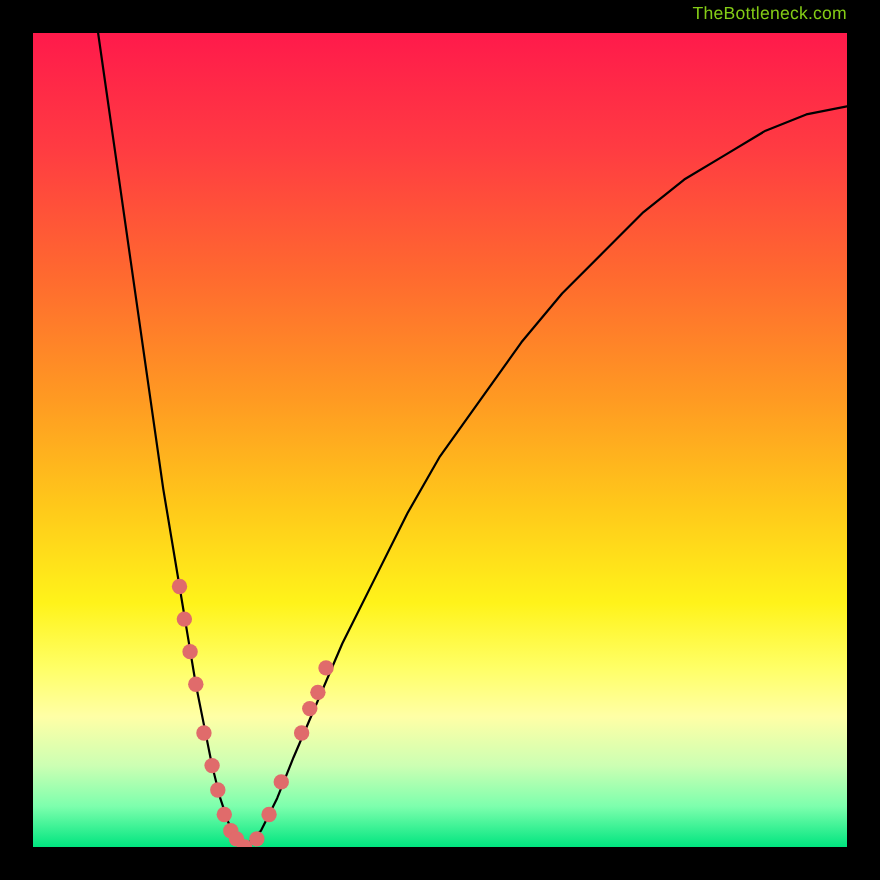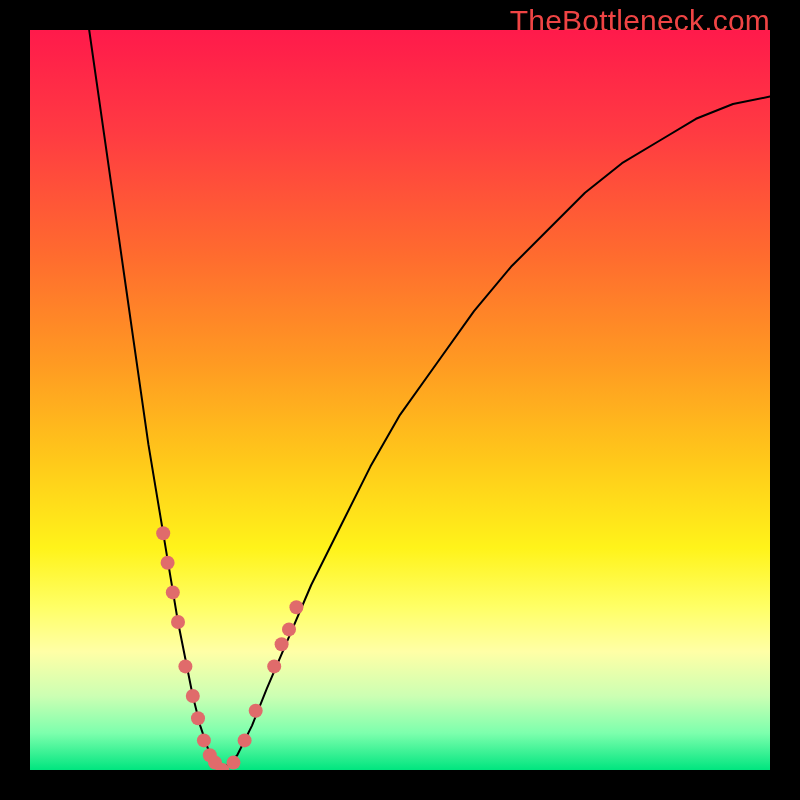--- a/index.html
+++ b/index.html
@@ -31,22 +31,22 @@
     left: 0;
     top: 0;
     width: 100%;
     height: 100%;
   }
   .watermark {
     position: absolute;
     top: 4px;
     right: 30px;
     font-family: Arial, Helvetica, sans-serif;
-    font-size: 30px;
-    color: #ef4444;
+    font-size: 16px;
+    color: #84cc16;
     letter-spacing: 0.2px;
     user-select: none;
   }
   svg.curves {
     position: absolute;
     left: 0;
     top: 0;
     width: 740px;
     height: 740px;
   }

